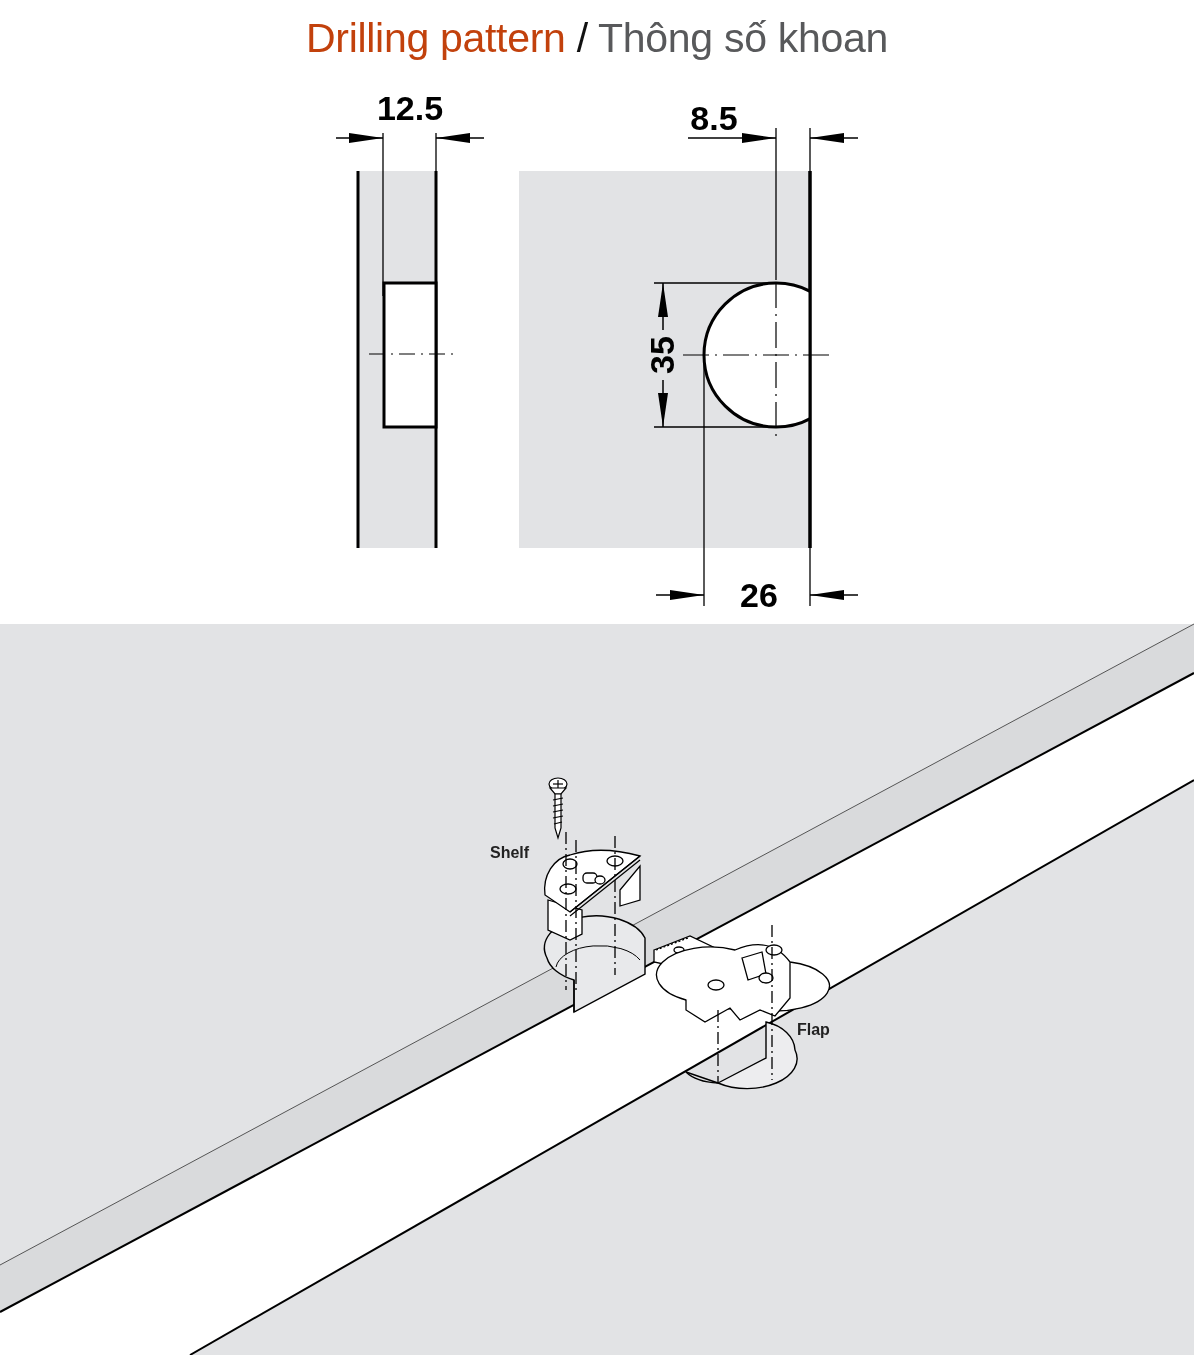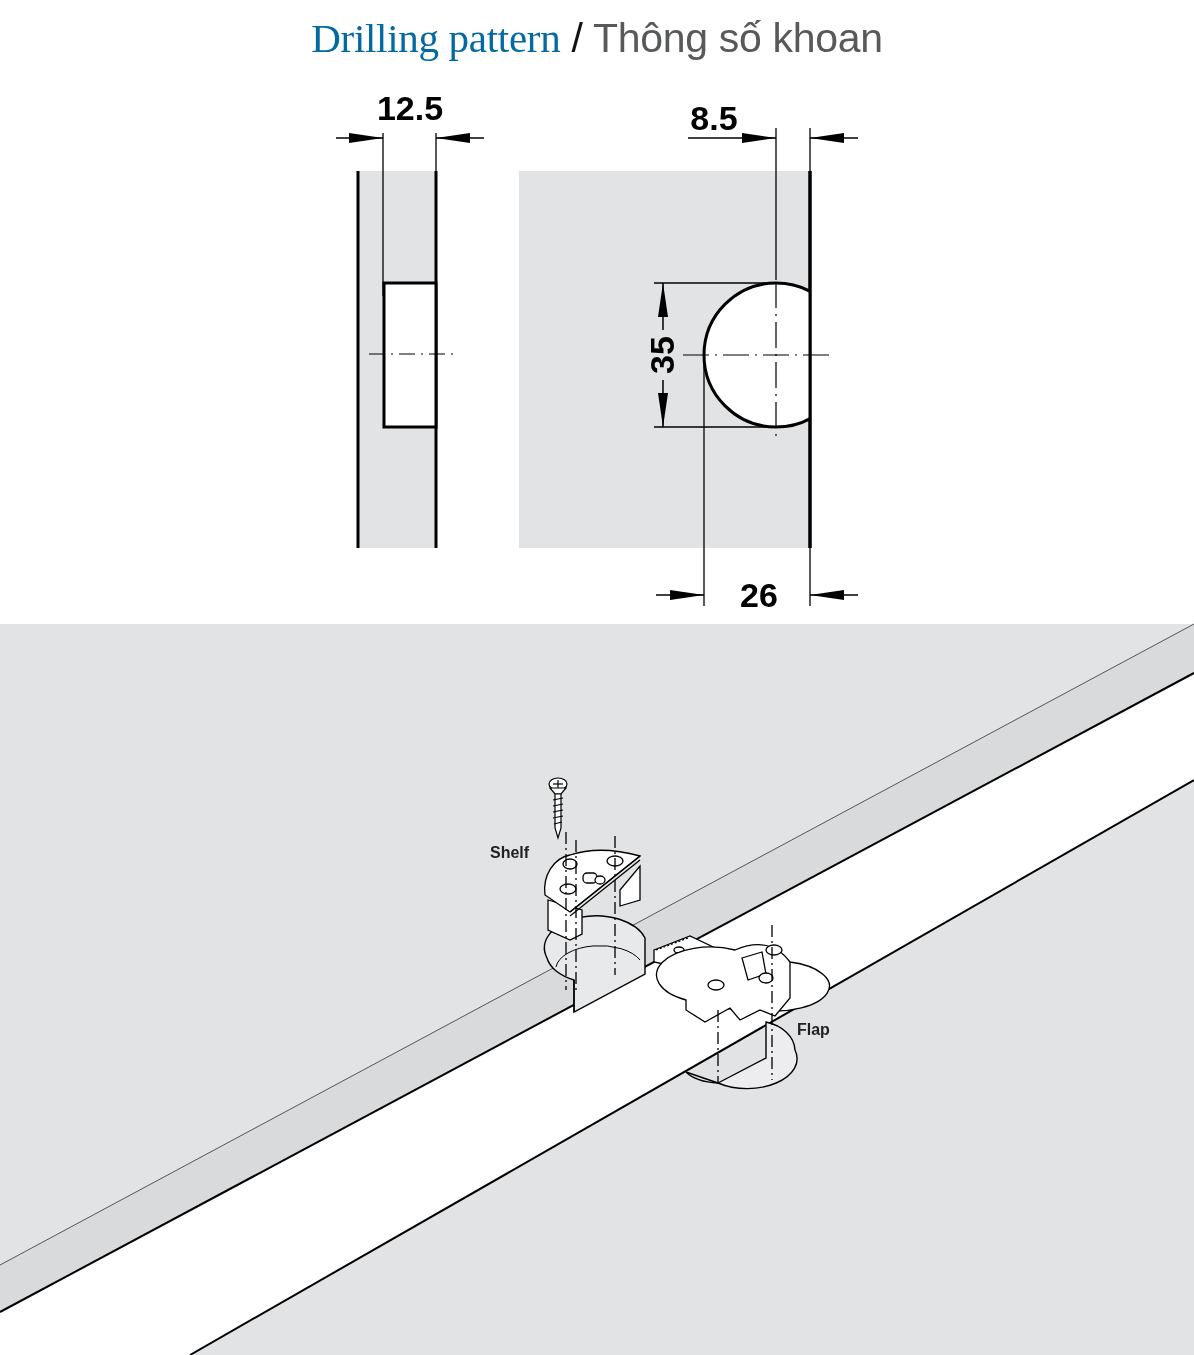--- a/index.html
+++ b/index.html
@@ -1,20 +1,20 @@
 <!DOCTYPE html>
 <html><head>
 <meta charset="utf-8">
 <style>
   html, body { margin: 0; padding: 0; background: #ffffff; }
   body { width: 1194px; height: 1355px; position: relative; overflow: hidden;
          font-family: "Liberation Sans", sans-serif; }
   .title { position: absolute; left: 0; top: 12px; width: 1194px; text-align: center;
            font-size: 41px; letter-spacing: -0.3px; line-height: 52px; }
-  .title .en { color: #0369a1; font-family: Liberation Serif, serif; }
+  .title .en { color: #c2410c; }
   .title .sep { color: #111111; }
   .title .vi { color: #58595b; text-align: center; }
   svg { position: absolute; left: 0; top: 0; }
   .dim { font-family: "Liberation Sans", sans-serif; font-weight: bold; font-size: 34px; fill: #000; }
   .lbl { font-family: "Liberation Sans", sans-serif; font-weight: bold; font-size: 16px; fill: #222; }
 </style>
 </head>
 <body>
 
 <div class="title">

